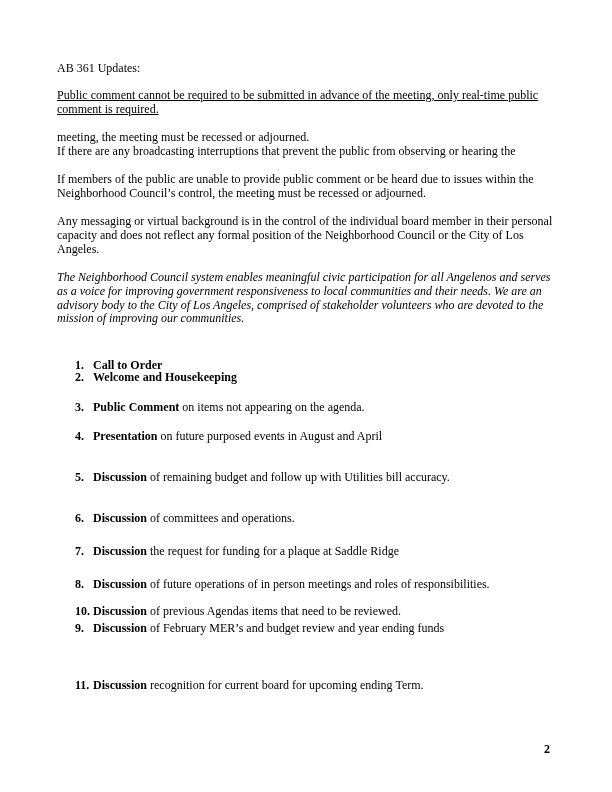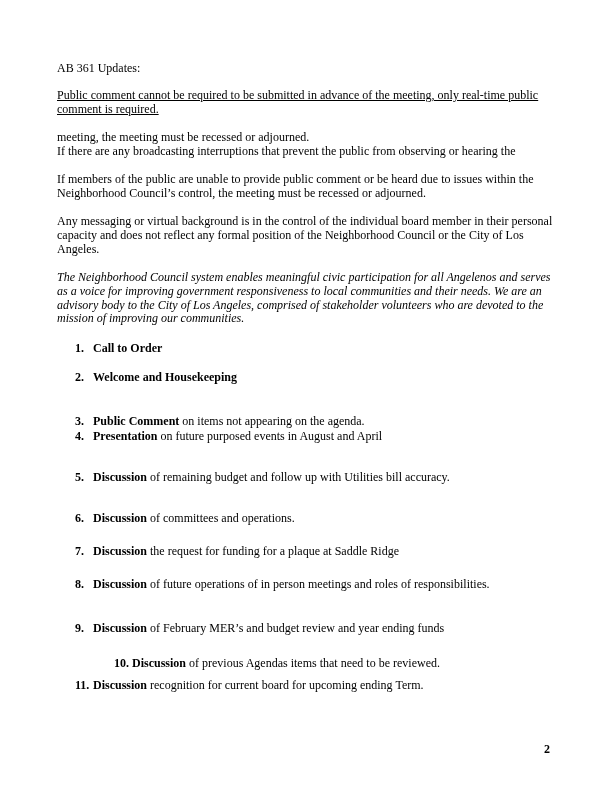--- a/index.html
+++ b/index.html
@@ -93,48 +93,48 @@
   </div>
 
   <div class="para italic" style="top:271px;">
     <span class="line">The Neighborhood Council system enables meaningful civic participation for all Angelenos and serves</span>
     <span class="line">as a voice for improving government responsiveness to local communities and their needs. We are an</span>
     <span class="line">advisory body to the City of Los Angeles, comprised of stakeholder volunteers who are devoted to the</span>
     <span class="line">mission of improving our communities.</span>
   </div>
 
   <div>
-    <div class="item" style="top:341px;">
+    <div class="item" style="top:358px;">
       <span class="num">1.</span><span class="label">Call to Order</span><span></span>
     </div>
     <div class="item" style="top:370px;">
       <span class="num">2.</span><span class="label">Welcome and Housekeeping</span><span></span>
     </div>
-    <div class="item" style="top:400px;margin-top:14px;">
+    <div class="item" style="top:400px;">
       <span class="num">3.</span><span class="label">Public Comment</span><span> on items not appearing on the agenda.</span>
     </div>
     <div class="item" style="top:429px;">
       <span class="num">4.</span><span class="label">Presentation</span><span> on future purposed events in August and April</span>
     </div>
     <div class="item" style="top:470px;">
       <span class="num">5.</span><span class="label">Discussion</span><span> of remaining budget and follow up with Utilities bill accuracy.</span>
     </div>
     <div class="item" style="top:511px;">
       <span class="num">6.</span><span class="label">Discussion</span><span> of committees and operations.</span>
     </div>
     <div class="item" style="top:544px;">
       <span class="num">7.</span><span class="label">Discussion</span><span> the request for funding for a plaque at Saddle Ridge</span>
     </div>
     <div class="item" style="top:577px;">
       <span class="num">8.</span><span class="label">Discussion</span><span> of future operations of in person meetings and roles of responsibilities.</span>
     </div>
     <div class="item" style="top:621px;">
       <span class="num">9.</span><span class="label">Discussion</span><span> of February MER’s and budget review and year ending funds</span>
     </div>
-    <div class="item" style="top:656px;margin-left:39px;">
+    <div class="item" style="top:604px;">
       <span class="num">10.</span><span class="label">Discussion</span><span> of previous Agendas items that need to be reviewed.</span>
     </div>
     <div class="item" style="top:678px;">
       <span class="num">11.</span><span class="label">Discussion</span><span> recognition for current board for upcoming ending Term.</span>
     </div>
   </div>
 
   <div class="pagenum">2</div>
 
 </div>

